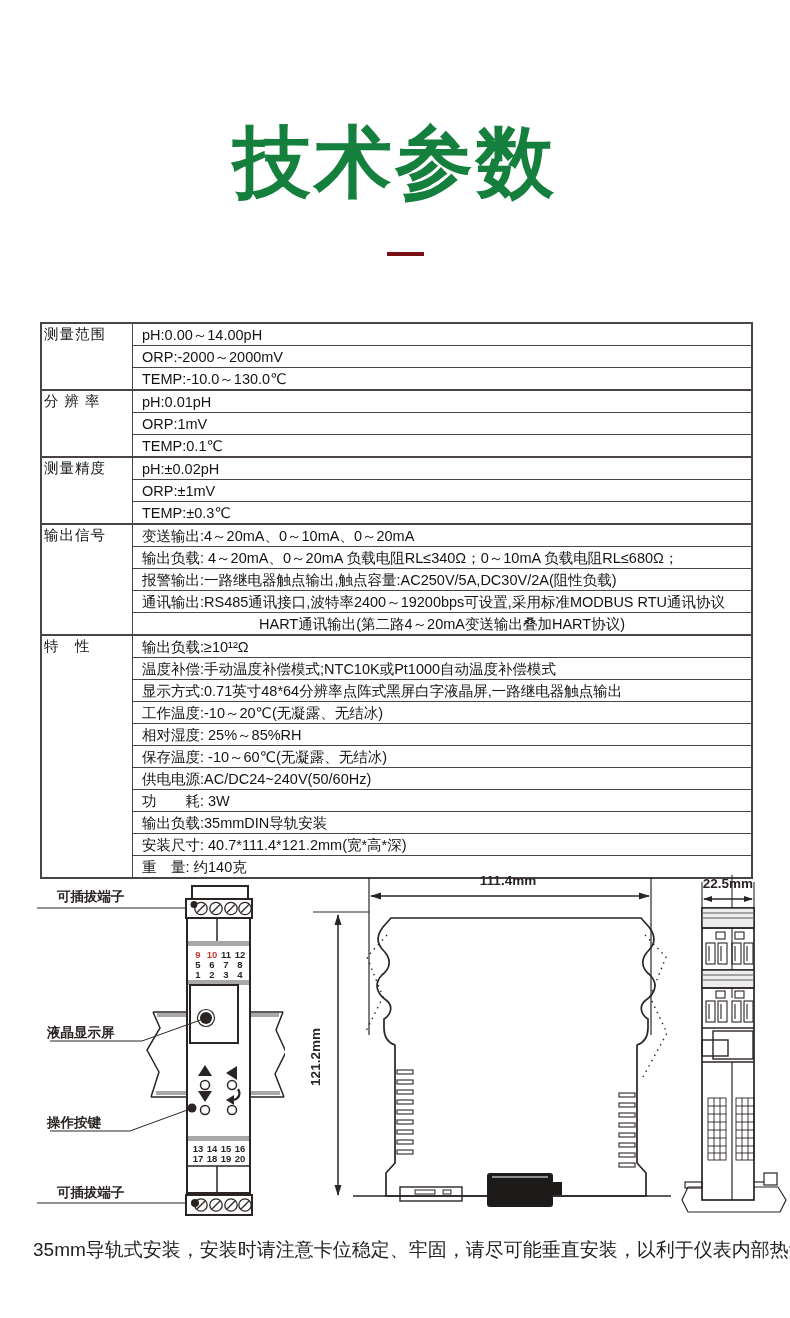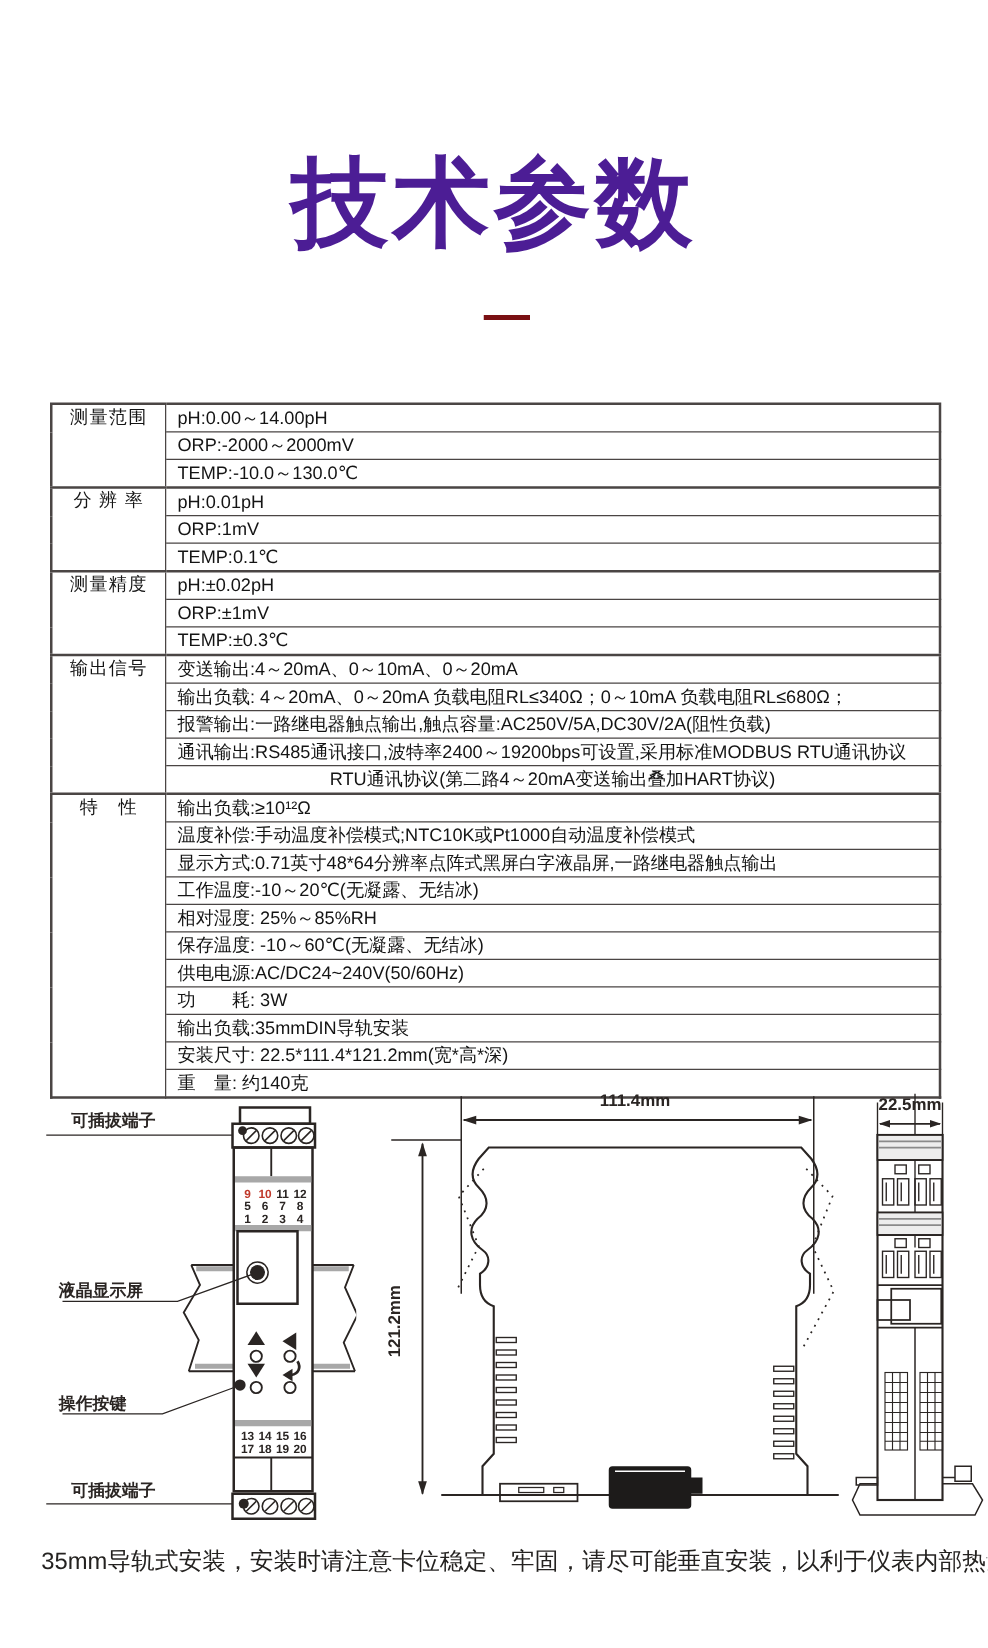--- a/index.html
+++ b/index.html
@@ -4,38 +4,38 @@
 <style>
   html,body{margin:0;padding:0;background:#ffffff;}
   .page{
     position:relative;width:790px;height:1318px;background:#ffffff;overflow:hidden;
     font-family:"Liberation Sans","DejaVu Sans",sans-serif;color:#1d1d1d;
   }
   
   .title{
     position:absolute;left:0;top:114px;width:790px;margin:0;
     text-align:center;font-size:78px;line-height:96px;font-weight:800;
-    color:#4c1d95;letter-spacing:3px;
+    color:#15803d;letter-spacing:3px;
   }
   .title-underline{
     position:absolute;left:387px;top:252px;width:37px;height:4px;background:#7a1013;
   }
   
   .spec-table{
     position:absolute;left:40px;top:322px;width:713px;
     border-collapse:collapse;table-layout:fixed;
     font-size:14.5px;color:#141414;
   }
   .spec-table td{
     border:1px solid #4a4544;height:21px;line-height:20px;
     padding:0 20px 0 9px;white-space:nowrap;overflow:hidden;
   }
   .spec-table{border:2px solid #4a4544;}
   .spec-table td.cat{
-    width:86px;text-align:center;vertical-align:top;padding:0 2px;letter-spacing:1px;
+    width:86px;vertical-align:top;padding:0 2px;letter-spacing:1px;
   }
   .spec-table td.gf{border-top:2px solid #4a4544;}
   .spec-table td.ctr{text-align:center;padding:0;}
   
   .svg-abs{position:absolute;}
   svg text{font-family:"Liberation Sans","DejaVu Sans",sans-serif;}
   .cn-label{font-size:13.5px;font-weight:bold;fill:#2a2523;}
   .dim-label{font-size:13.5px;font-weight:bold;fill:#2a2523;}
   .num{font-size:9.5px;font-weight:bold;fill:#2a2523;}
   .num-red{font-size:9.5px;font-weight:bold;fill:#c0392b;}
@@ -96,21 +96,21 @@
       <tr>
           <td class="val">输出负载: 4～20mA、0～20mA 负载电阻RL≤340Ω；0～10mA 负载电阻RL≤680Ω；</td>
         </tr>
       <tr>
           <td class="val">报警输出:一路继电器触点输出,触点容量:AC250V/5A,DC30V/2A(阻性负载)</td>
         </tr>
       <tr>
           <td class="val">通讯输出:RS485通讯接口,波特率2400～19200bps可设置,采用标准MODBUS RTU通讯协议</td>
         </tr>
       <tr>
-          <td class="val ctr">RTU通讯协议(第二路4～20mA变送输出叠加HART协议)</td>
+          <td class="val ctr">HART通讯输出(第二路4～20mA变送输出叠加HART协议)</td>
         </tr>
 
       <tr>
         <td class="cat gf" rowspan="11">特　性</td>
         <td class="val gf">输出负载:≥10¹²Ω</td>
       </tr>
       <tr>
           <td class="val">温度补偿:手动温度补偿模式;NTC10K或Pt1000自动温度补偿模式</td>
         </tr>
       <tr>
@@ -128,21 +128,21 @@
       <tr>
           <td class="val">供电电源:AC/DC24~240V(50/60Hz)</td>
         </tr>
       <tr>
           <td class="val">功　　耗: 3W</td>
         </tr>
       <tr>
           <td class="val">输出负载:35mmDIN导轨安装</td>
         </tr>
       <tr>
-          <td class="val">安装尺寸: 22.5*111.4*121.2mm(宽*高*深)</td>
+          <td class="val">安装尺寸: 40.7*111.4*121.2mm(宽*高*深)</td>
         </tr>
       <tr>
           <td class="val">重　量: 约140克</td>
         </tr>
     </tbody>
   </table>
 
   <svg class="svg-abs" style="left:35px;top:870px;" width="250" height="360" viewBox="0 0 250 360">
     <g stroke="#2a2523" fill="none" stroke-width="1.5">
 

